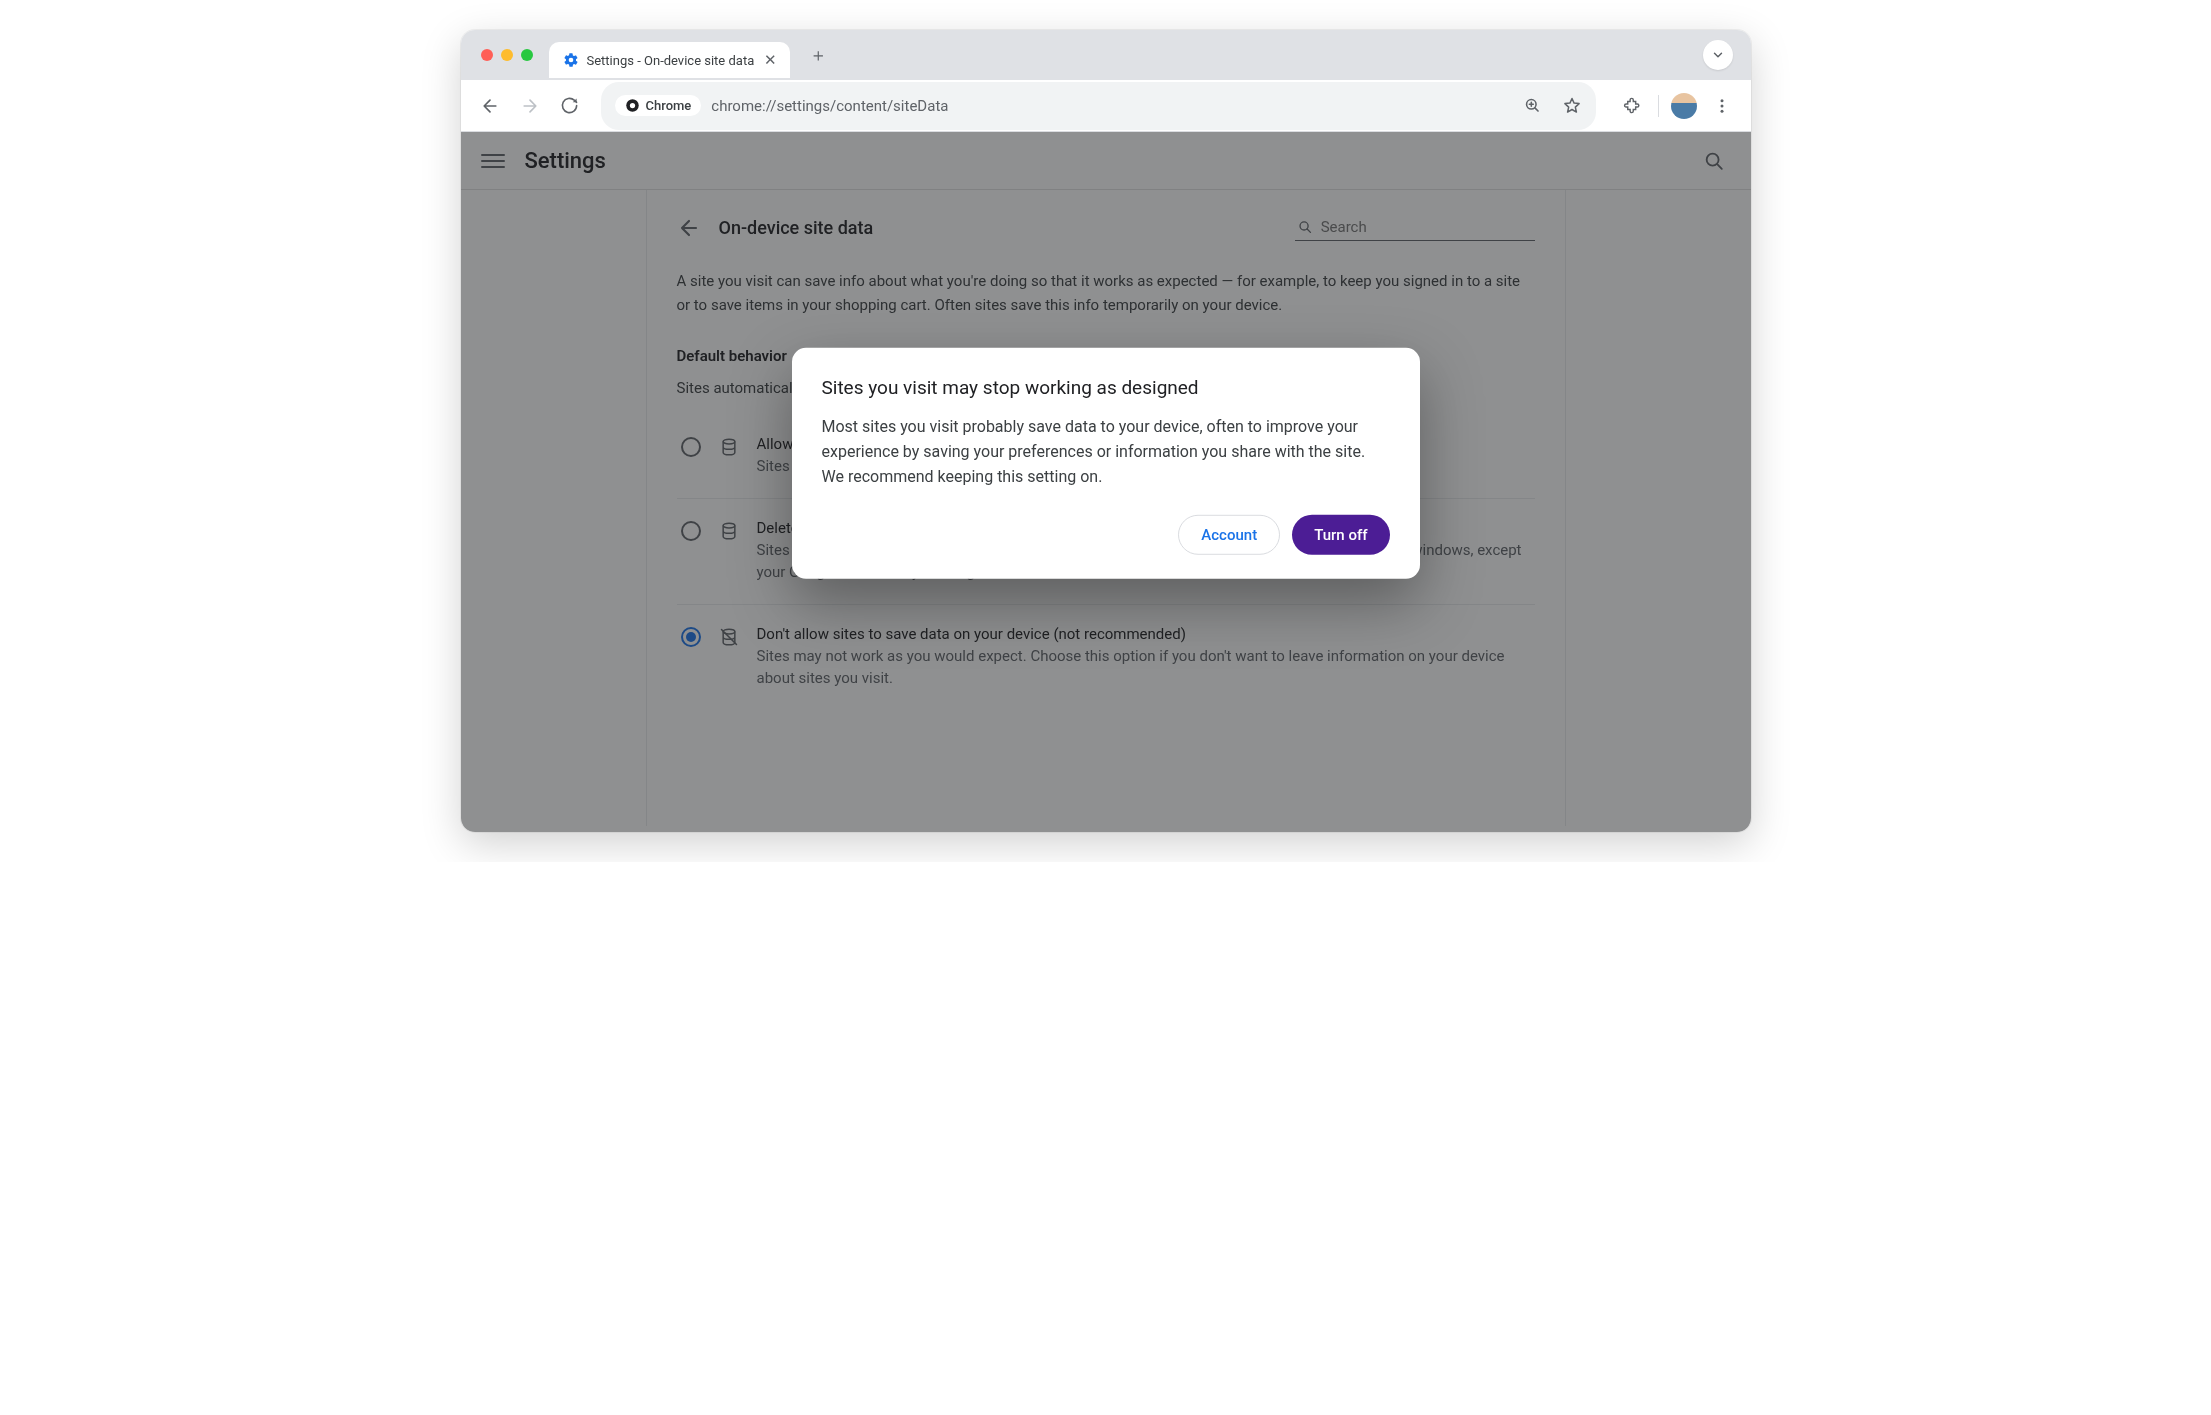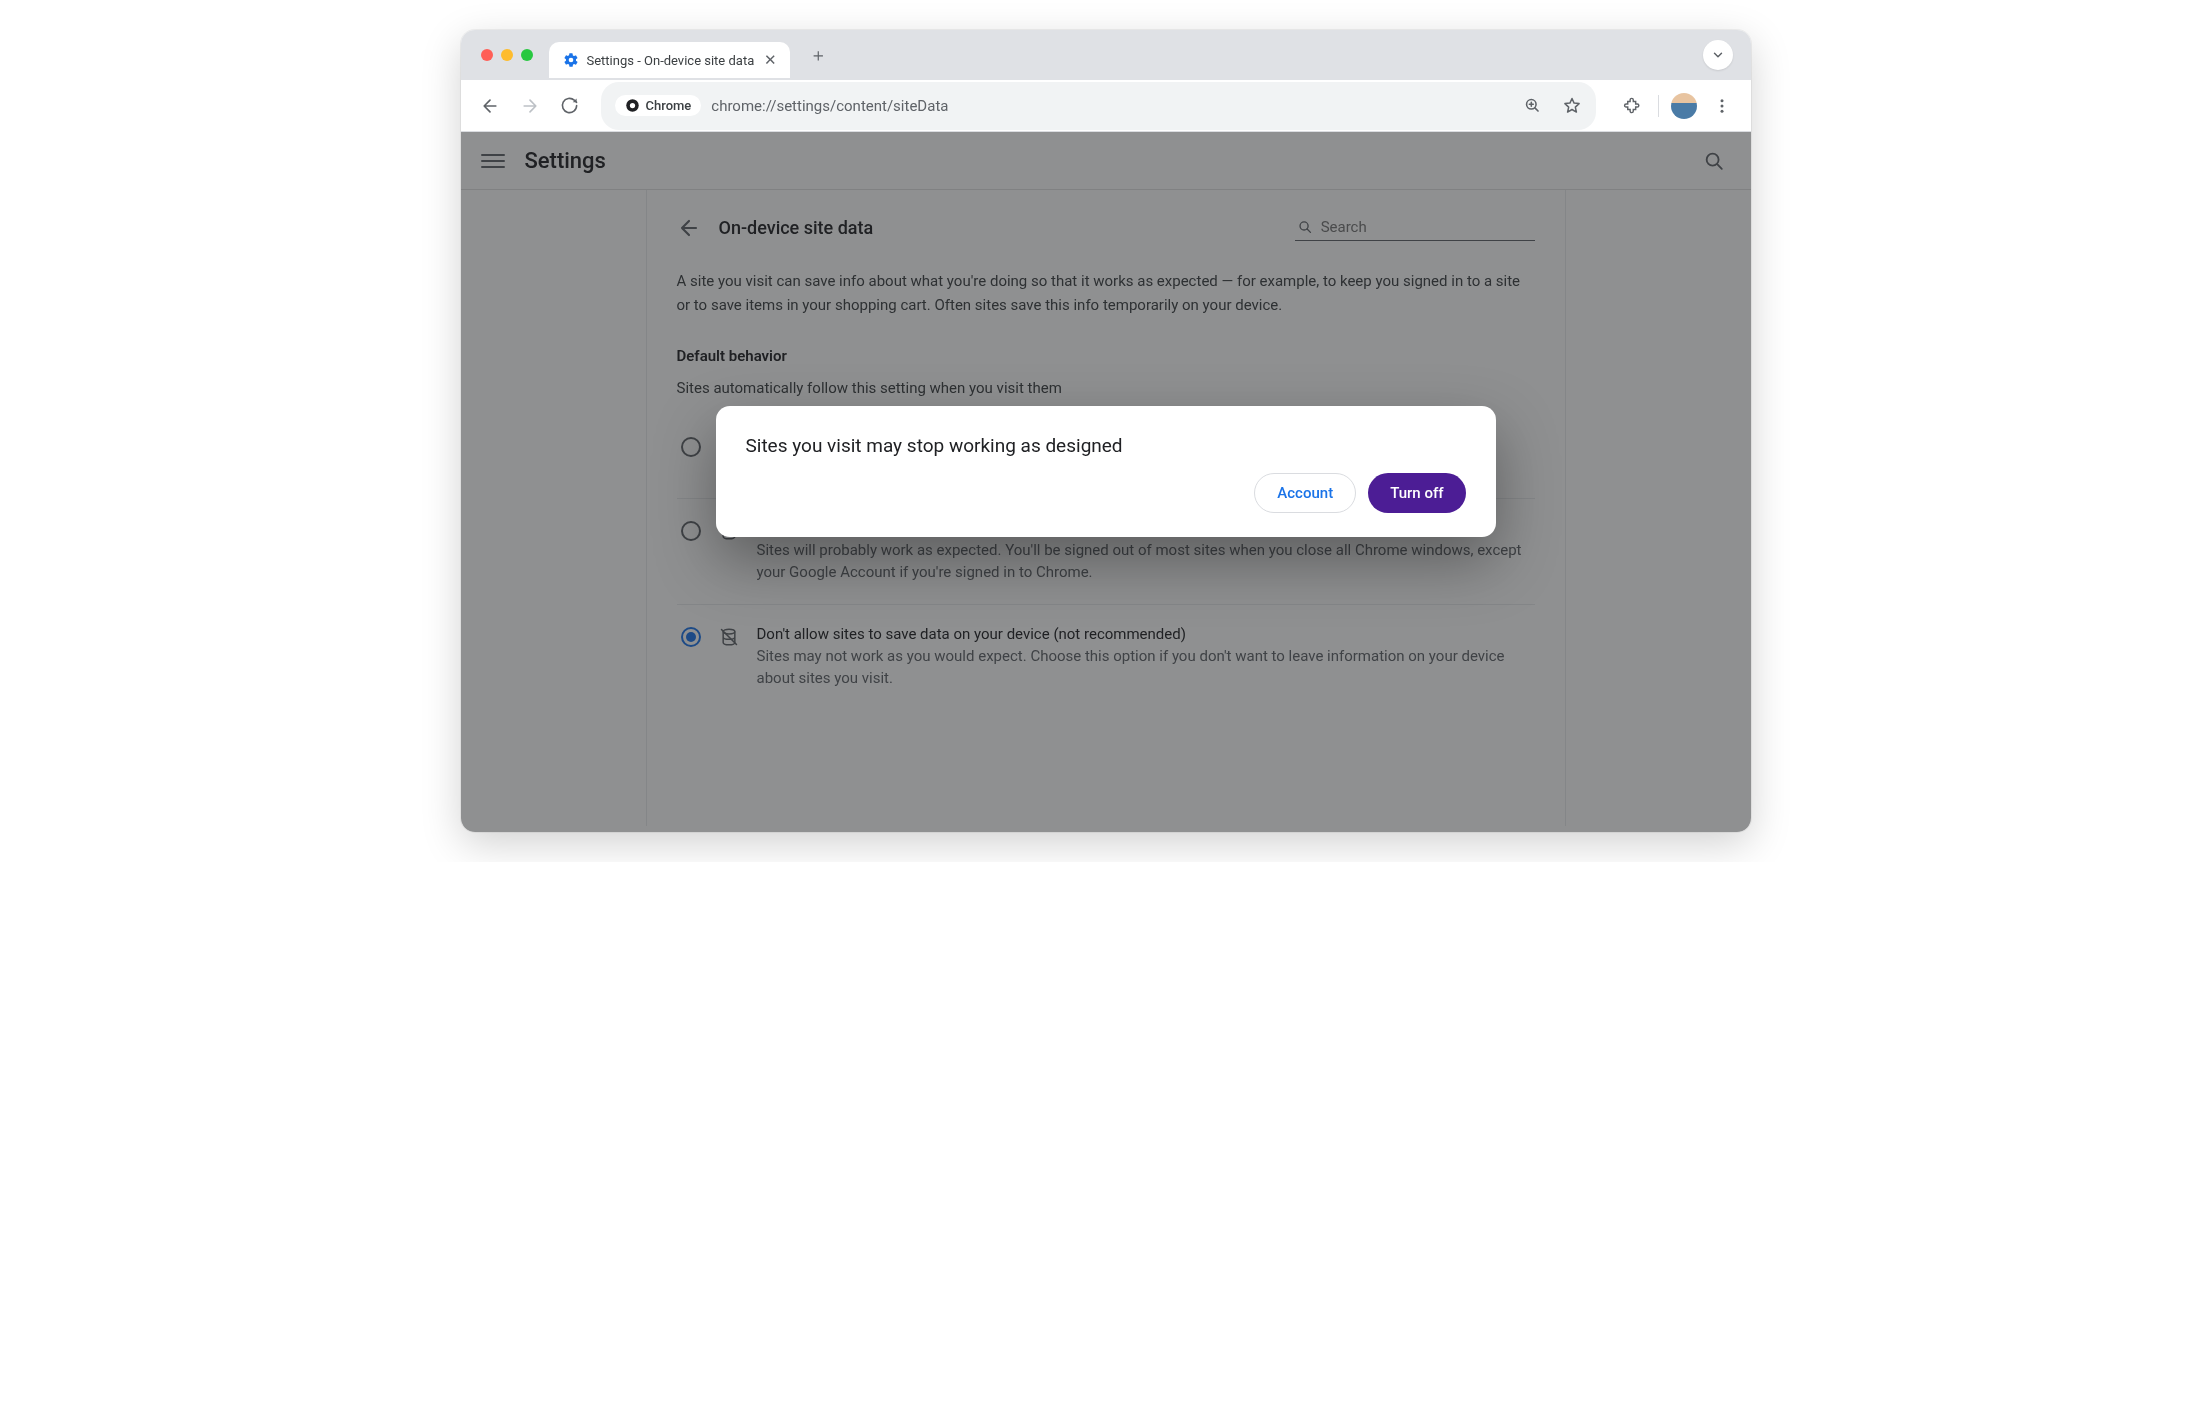--- a/index.html
+++ b/index.html
@@ -98,21 +98,21 @@
     .opt-title { font-size:15px; color:#202124; margin-bottom:2px;}
     .opt-desc { font-size:15px; color:#5f6368; line-height:1.5;}
 
     
     .dim {
       position:absolute; inset:0; background:rgba(32,33,36,0.5);
     }
     
     .dialog {
       position:absolute; top:50%; left:50%; transform:translate(-50%, -58%);
-      width:780px; background:#fff; border-radius:14px;
+      width:628px; background:#fff; border-radius:14px;
       box-shadow:0 24px 60px rgba(0,0,0,0.35);
       padding:28px 30px 24px;
     }
     .dlg-title { font-size:19px; color:#202124; margin-bottom:16px; font-weight:400;}
     .dlg-body { font-size:16px; color:#3c4043; line-height:1.55; margin-bottom:26px;}
     .dlg-actions { display:flex; justify-content:flex-end; gap:12px;}
     .btn {
       height:40px; padding:0 22px; border-radius:20px; font-size:15px; font-weight:500;
       display:flex; align-items:center; cursor:pointer; border:none;
     }
@@ -277,20 +277,21 @@
               </div>
             </div>
           </div>
       </div>
     </div>
 
     <div class="dim"></div>
 
     <div class="dialog">
       <div class="dlg-title">Sites you visit may stop working as designed</div>
+      <div class="dlg-body">Most sites you visit probably save data to your device, often to improve your experience by saving your preferences or information you share with the site. We recommend keeping this setting on.</div>
       <div class="dlg-actions">
         <button class="btn btn-outline">Account</button>
         <button class="btn btn-primary">Turn off</button>
       </div>
     </div>
   </div>
 
 </div>
 
 </body></html>

